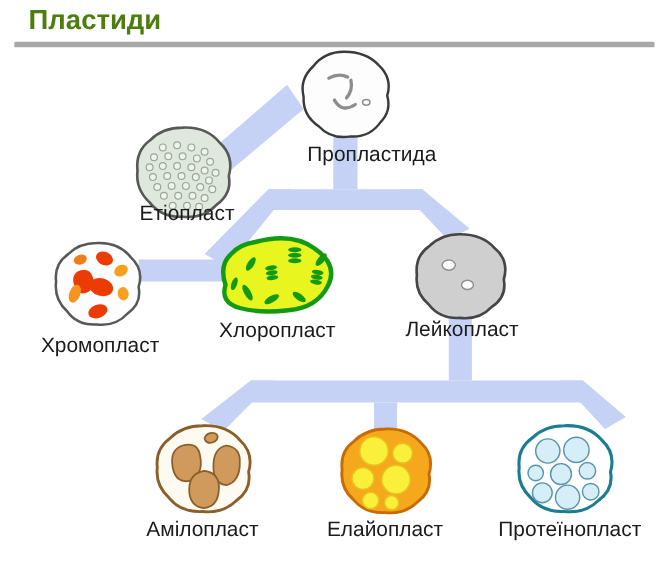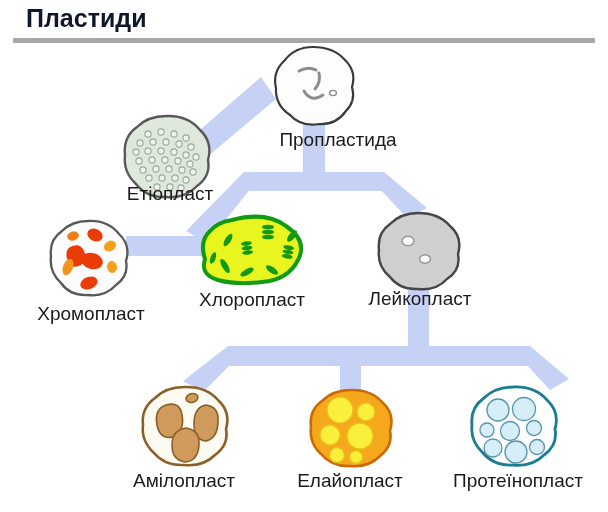--- a/index.html
+++ b/index.html
@@ -28,21 +28,21 @@
   svg{display:block;}
   .lbl{
     font-family:"Liberation Sans", sans-serif;
     font-size:19px;fill:#1b1b1b;
   }
 </style>
 </head>
 <body>
 
 <div id="header">
-  <div id="page-title" style="color: #0f172a;">Пластиди</div>
+  <div id="page-title" style="color: #4d7c0f;">Пластиди</div>
   <div id="title-rule" style="background: rgb(168, 168, 168);"></div>
 </div>
 
 <div id="diagram-wrap">
   <svg width="608" height="512" viewBox="0 0 608 512" xmlns="http://www.w3.org/2000/svg">
 
     <defs>
 
       <g id="glyph-curved-slits">
         <path d="M -14 -14 q 9 -5 17 -1" fill="none" stroke="#8d8d8d" stroke-width="3" stroke-linecap="round"></path>

